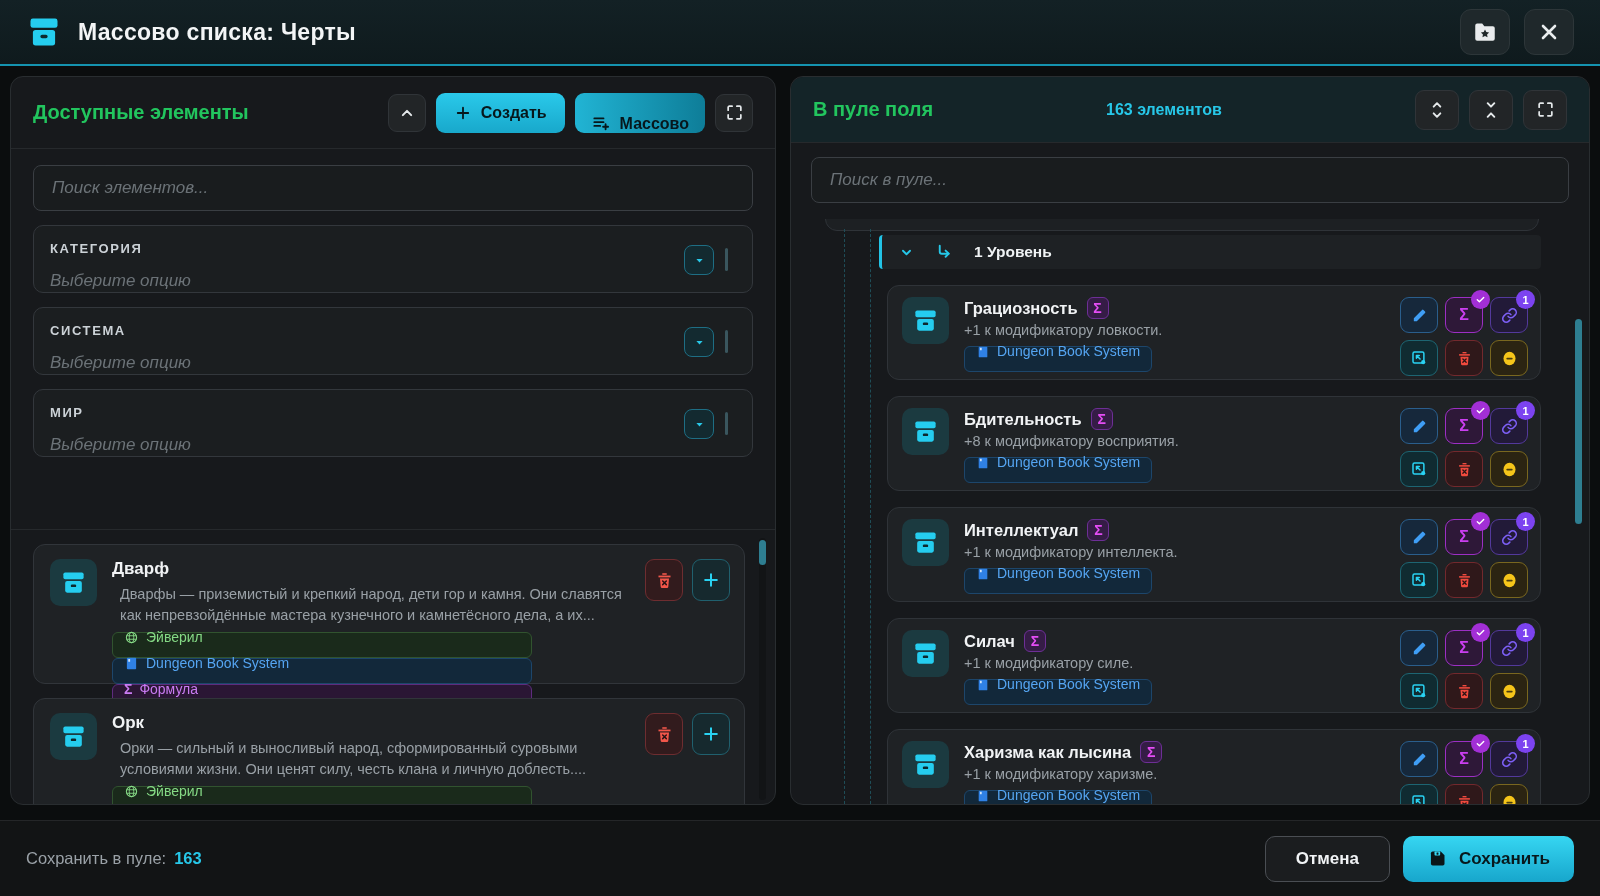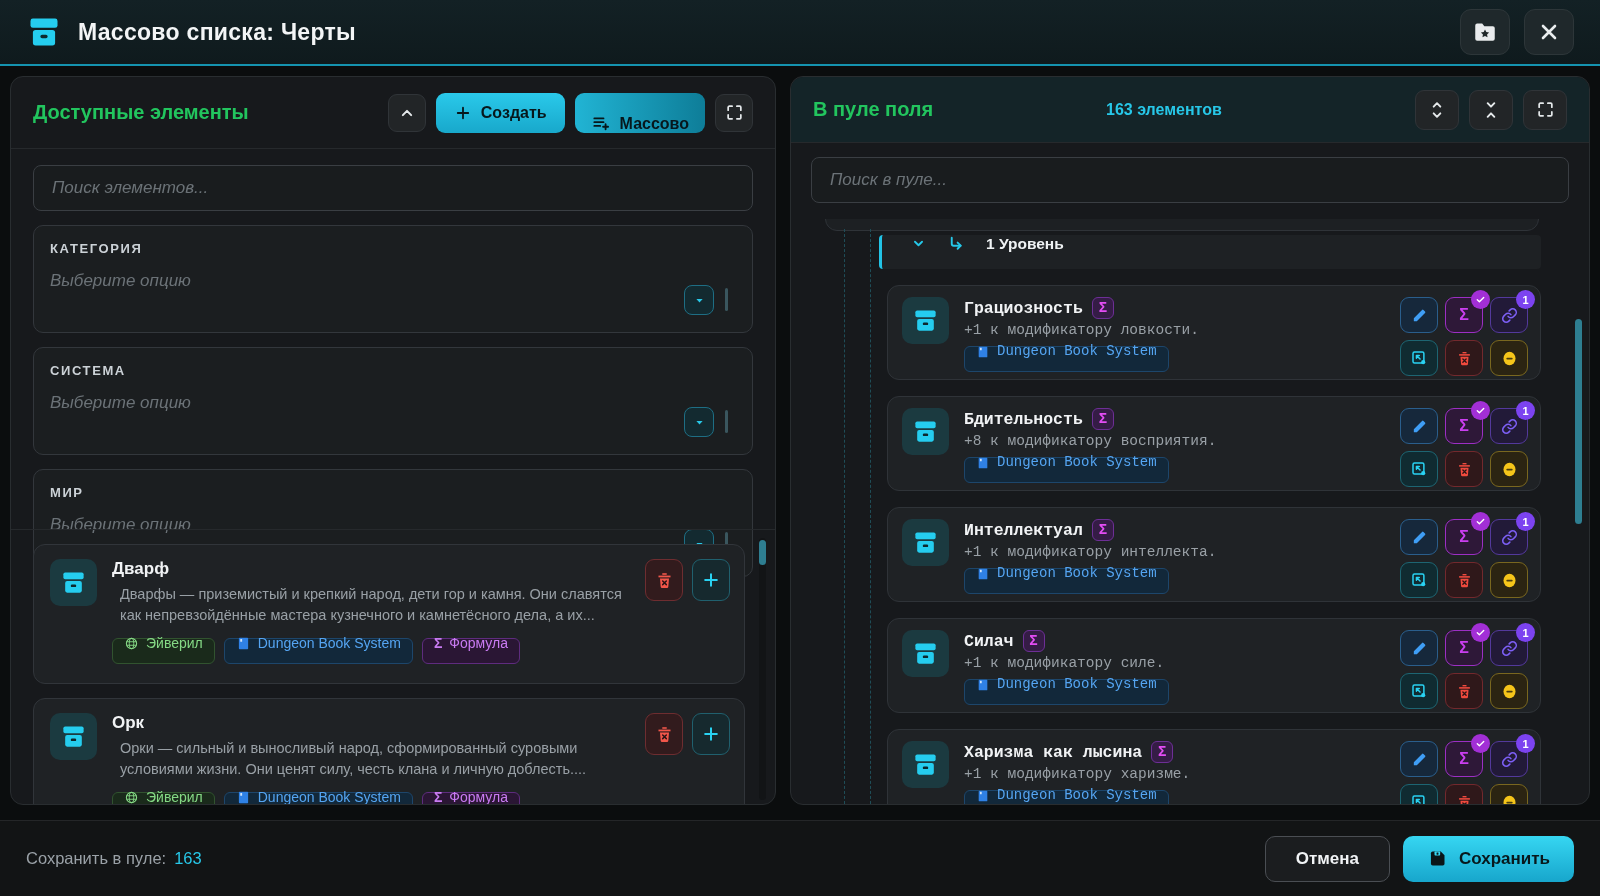--- a/index.html
+++ b/index.html
@@ -64,21 +64,21 @@
   .search-input {
     width:100%; height:46px; border-radius:8px; border:1px solid #3a3e43;
     background:#191c1e; color:#d9dde0; font-size:17px; padding:0 18px;
     font-family:inherit; outline:none;
   }
   .search-input::placeholder { color:#6b7277; font-style:italic; }
 
   
   .lp-top { padding:16px 22px 0 22px; }
   .filter-box {
-    margin-top:14px; height:108px; border:1px solid #33373c; border-radius:10px;
+    margin-top:14px; height:68px; border:1px solid #33373c; border-radius:10px;
     background:#1b1e20; padding:15px 16px; position:relative;
   }
   .filter-label { font-size:13px; font-weight:bold; color:#ccd2d7; letter-spacing:1.6px; }
   .filter-placeholder { margin-top:15px; font-size:17px; font-style:italic; color:#6b7277; }
   .dd-btn {
     position:absolute; right:38px; bottom:17px; width:30px; height:30px;
     border-radius:8px; background:#132a30; border:1.5px solid #1e6e84;
     color:#29c8e8; display:flex; align-items:center; justify-content:center; cursor:pointer;
   }
   .dd-bar { position:absolute; right:24px; bottom:21px; width:3px; height:23px; background:#3a565e; border-radius:2px; }
@@ -95,21 +95,21 @@
     padding:14px 16px; display:flex; gap:15px; position:relative; margin-bottom:14px;
     height:140px;
   }
   .card-icon {
     width:47px; height:47px; border-radius:10px; background:#1b3a40;
     color:#25cdef; display:flex; align-items:center; justify-content:center; flex:none;
   }
   .card-body { flex:1; min-width:0; padding-right:96px; }
   .card-title { font-size:17px; font-weight:bold; color:#f1f3f5; }
   .card-desc { margin-top:5px; font-size:14.5px; line-height:1.45; color:#99a0a6;margin-left:8px; }
-  .badge-row { margin-top:12px; display:flex; flex-wrap:wrap; gap:9px; max-width:420px; }
+  .badge-row { margin-top:6px; display:flex; flex-wrap:wrap; max-width:420px;flex-direction:column; }
   .badge {
     height:26px; padding:12px 11px; border-radius:6px; font-size:14px;
     display:inline-flex; align-items:flex-end; gap:7px; border:1px solid; white-space:nowrap;
   }
   .badge-green  { background:#1a2a1b; border-color:#31532f; color:#85d985; }
   .badge-blue   { background:#12283a; border-color:#1d466b; color:#55a5f2; }
   .badge-purple { background:#2a1634; border-color:#5e2c7e; color:#c97bf2; }
   .badge .sg { font-weight:bold; font-size:14px; }
 
   .card-actions { position:absolute; right:14px; top:14px; display:flex; gap:9px; }
@@ -131,31 +131,31 @@
   .partial-card {
     position:absolute; top:-14px; left:34px; right:50px; height:26px;
     background:#1d2023; border:1px solid #2f3338; border-radius:12px;
   }
   .guide { position:absolute; top:10px; bottom:0; width:0; border-left:1px dashed #1f4d57; }
   .guide-1 { left:53px; } .guide-2 { left:79px; }
 
   .group-row {
     margin:16px 48px 0 88px; height:34px; background:#1e2124;
     border-left:3px solid #22c3e6; border-radius:4px;
-    display:flex; gap:20px; padding:0 28px;
+    display:flex; align-items:center; gap:20px; padding:0 16px;
   }
   .group-label { font-size:15.5px; font-weight:bold; color:#eff2f4; }
   .cy { color:#25c7e8; }
 
   .rp-cards { margin:0 48px 0 96px; }
   .pool-card {
     height:95px; margin-top:16px; background:#1f2225; border:1px solid #2f3338;
     border-radius:12px; padding:11px 14px; display:flex; gap:15px; position:relative;
   }
-  .pool-body { flex:1; min-width:0; padding-right:140px;font-family:Liberation Mono, monospace; }
+  .pool-body { flex:1; min-width:0; padding-right:140px; }
   .pool-title-row { display:flex; align-items:center; gap:9px; }
   .pool-title { font-size:16.5px; font-weight:bold; color:#f1f3f5; }
   .sigma-chip {
     width:22px; height:22px; border-radius:6px; background:#351c46; border:1px solid #6d2f96;
     color:#e44df5; font-weight:bold; font-size:14px;
     display:flex; align-items:center; justify-content:center;
   }
   .pool-desc { margin-top:3px; font-size:14.5px; color:#99a0a6; }
   .pool-badge { margin-top:8px; height:25px; }
 
@@ -183,21 +183,21 @@
 
   .rp-thumb { position:absolute; right:7px; top:100px; width:7px; height:205px; background:#2e7e91; border-radius:4px; }
 
   
   .footer {
     position:absolute; left:0; right:0; top:820px; height:76px;
     background:#121415; border-top:1px solid #242628;
     display:flex; align-items:center; padding:0 26px;
   }
   .footer-text { font-size:16.5px; color:#9aa1a7; }
-  .footer-count { color:#27c7e8; font-weight:normal; margin-left:8px;text-align:right; }
+  .footer-count { color:#27c7e8; font-weight:bold; margin-left:8px;text-align:right; }
   .footer-actions { margin-left:auto; display:flex; gap:13px; }
   .btn-cancel {
     height:46px; padding:0 30px; border-radius:10px; background:#1b1d1f;
     border:1.5px solid #4a4e53; color:#f1f3f5; font-weight:bold; font-size:17px;
     cursor:pointer; font-family:inherit;
   }
   .btn-save {
     height:46px; padding:0 24px; border-radius:10px; border:none; cursor:pointer;
     background:linear-gradient(180deg,#36d6f2,#17a6cc);
     color:#08181c; font-weight:bold; font-size:17px;

